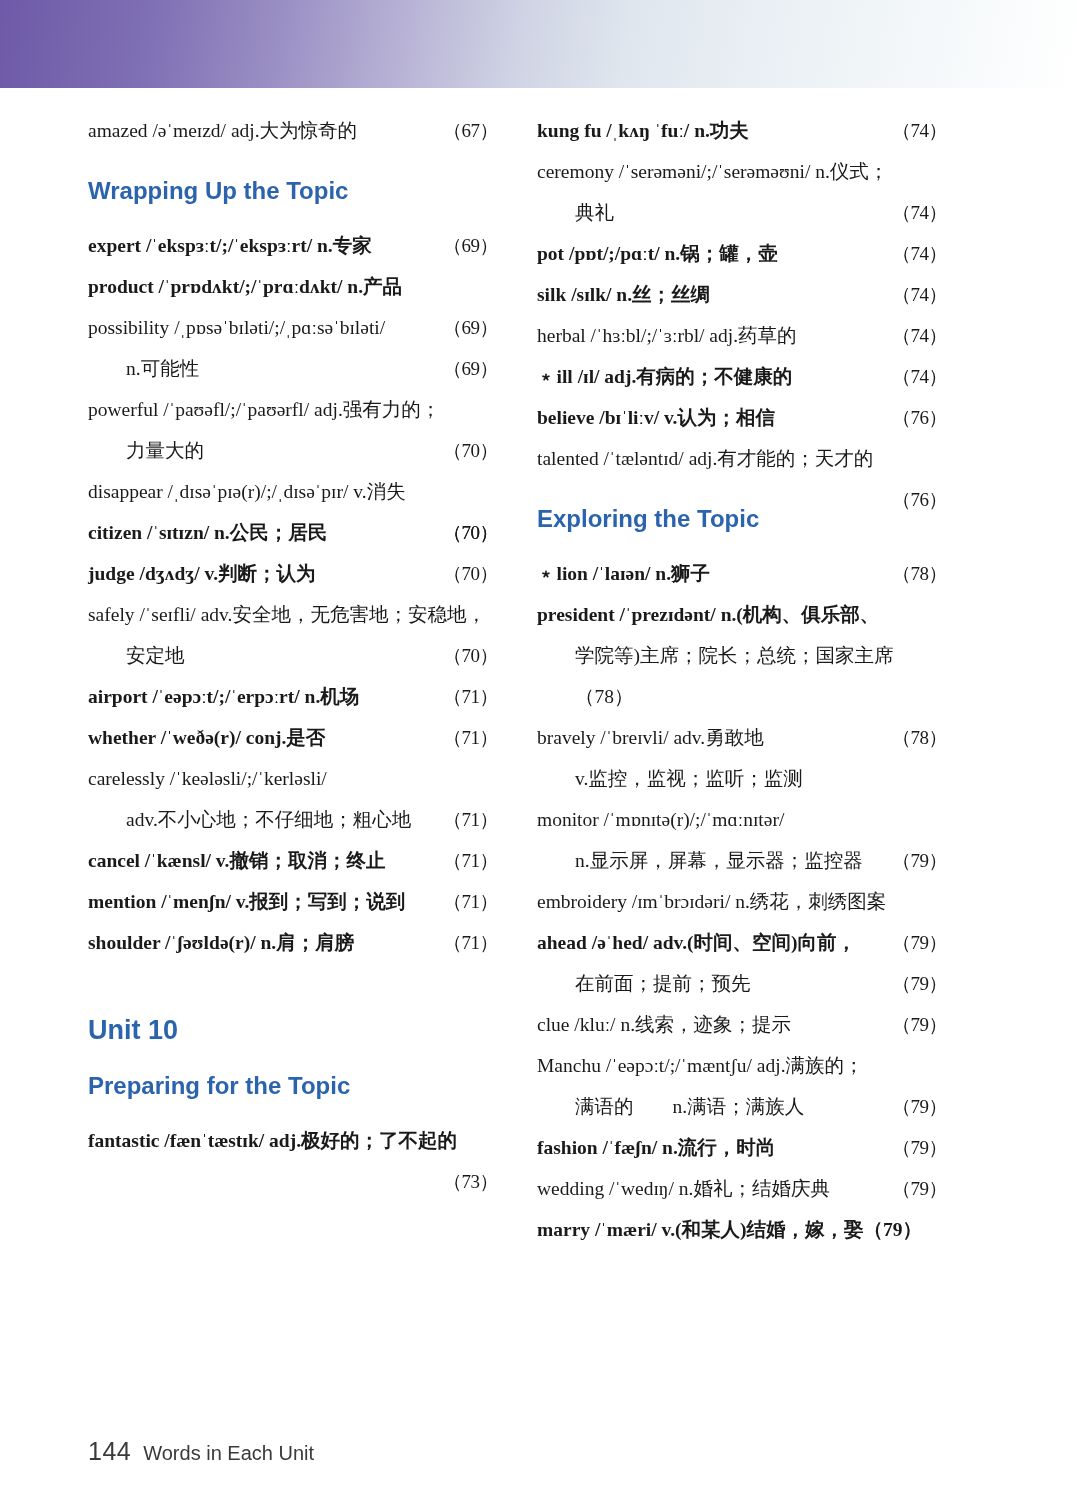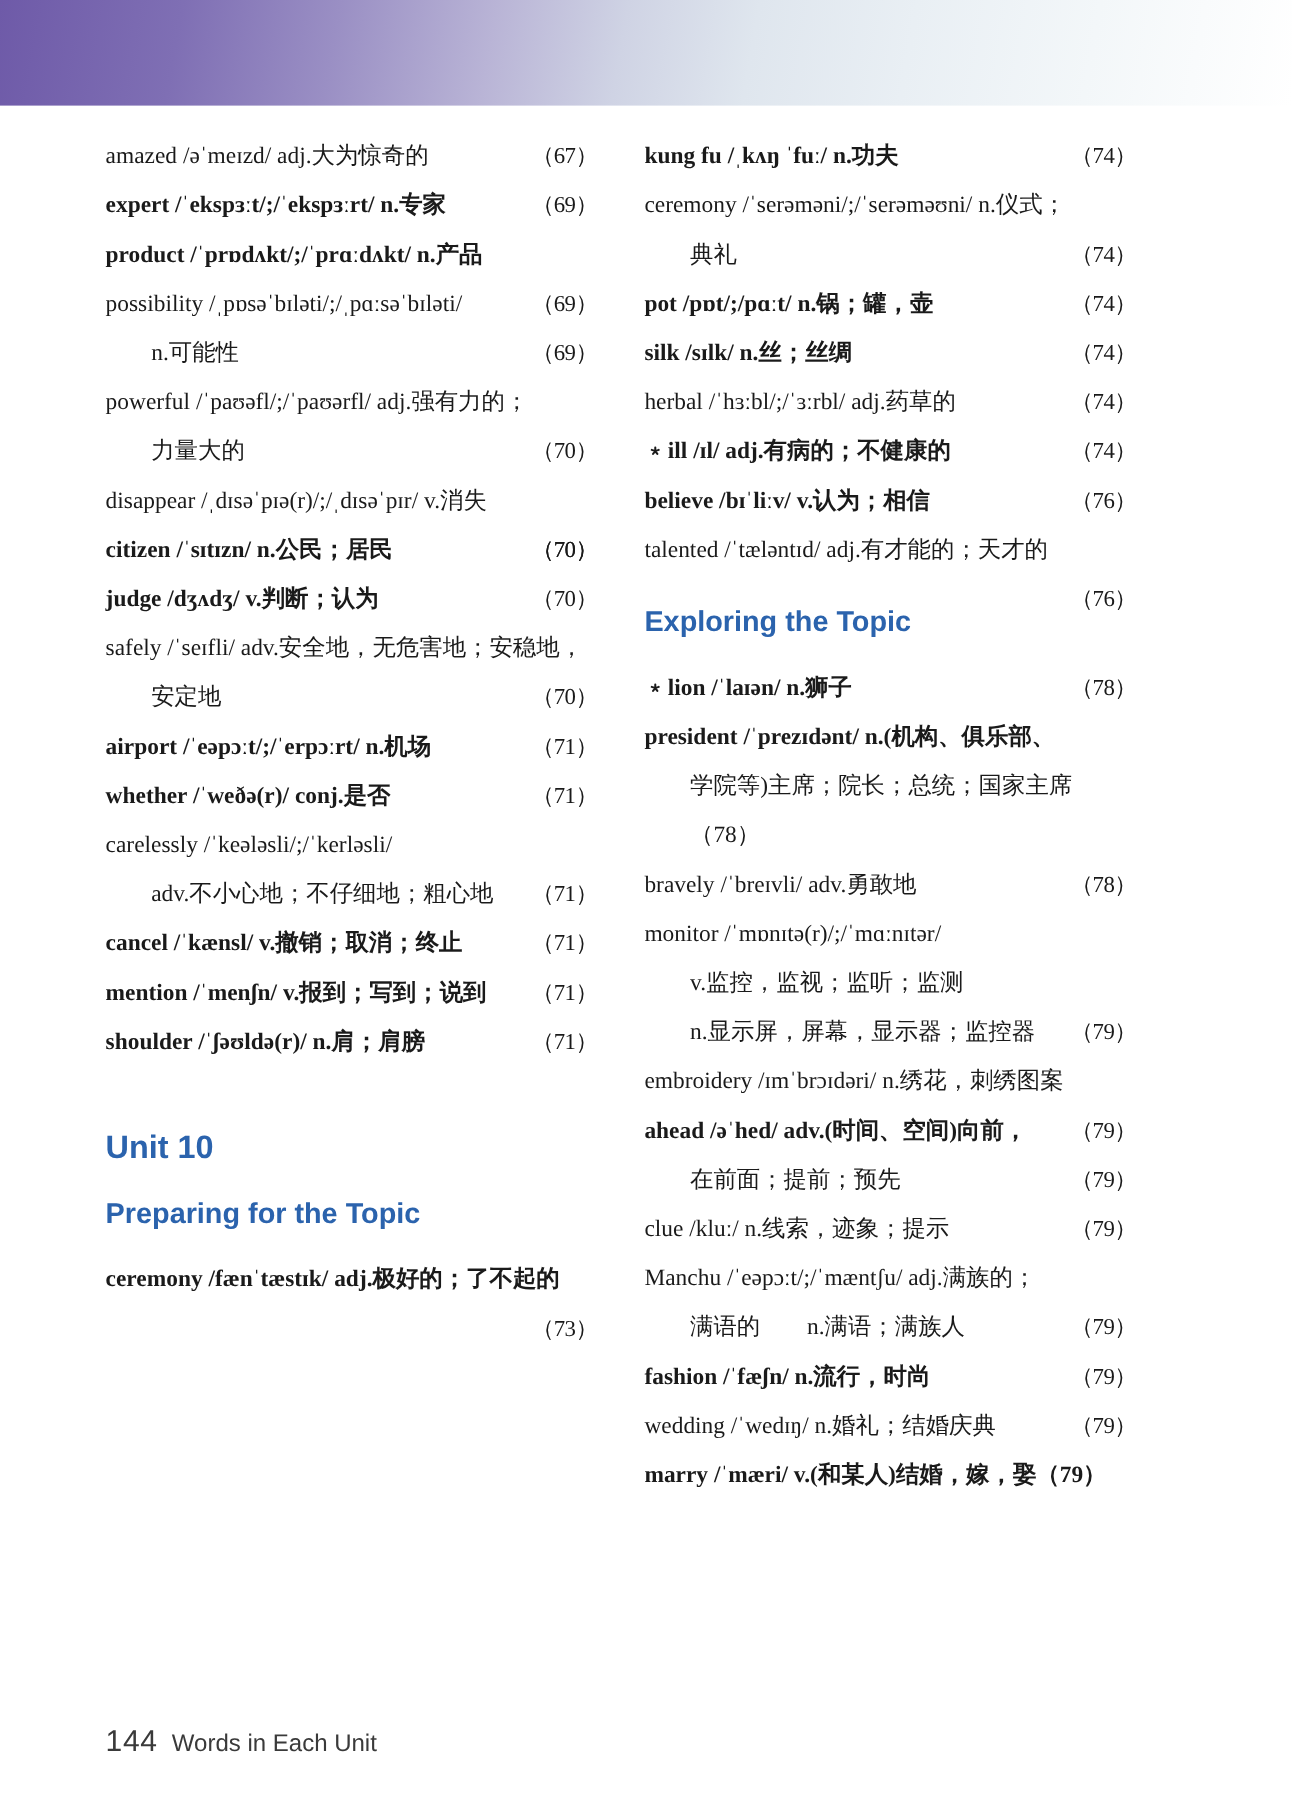--- a/index.html
+++ b/index.html
@@ -73,20 +73,21 @@
 <body>
 
 <div class="topbar"></div>
 
 <div class="page">
   <div class="columns">
     <div class="col col-left" id="colLeft">
         <div class="entry">
           <div class="line"><span>amazed /əˈmeɪzd/ adj.大为惊奇的</span><span class="pg">（67）</span></div>
         </div>
+        <div class="section-head">Wrapping Up the Topic</div>
         <div class="entry">
           <div class="line"><span class="hw">expert /ˈekspɜːt/;/ˈekspɜːrt/ n.专家</span><span class="pg">（69）</span></div>
         </div>
         <div class="entry">
           <div class="line"><span class="hw">product /ˈprɒdʌkt/;/ˈprɑːdʌkt/ n.产品</span></div>
           <div class="line"><span></span><span class="pg">（69）</span></div>
         </div>
         <div class="entry">
           <div class="line"><span>possibility /ˌpɒsəˈbɪləti/;/ˌpɑːsəˈbɪləti/</span></div>
           <div class="line indent"><span>n.可能性</span><span class="pg">（69）</span></div>
@@ -124,21 +125,21 @@
         </div>
         <div class="entry">
           <div class="line"><span class="hw">mention /ˈmenʃn/ v.报到；写到；说到</span><span class="pg">（71）</span></div>
         </div>
         <div class="entry">
           <div class="line"><span class="hw">shoulder /ˈʃəʊldə(r)/ n.肩；肩膀</span><span class="pg">（71）</span></div>
         </div>
         <div class="unit-head">Unit 10</div>
         <div class="section-head">Preparing for the Topic</div>
         <div class="entry">
-          <div class="line"><span class="hw">ceremony /fænˈtæstɪk/ adj.极好的；了不起的</span></div>
+          <div class="line"><span class="hw">fantastic /fænˈtæstɪk/ adj.极好的；了不起的</span></div>
           <div class="line"><span></span><span class="pg">（73）</span></div>
         </div>
       </div>
     <div class="col col-right" id="colRight">
         <div class="entry">
           <div class="line"><span class="hw">kung fu /ˌkʌŋ ˈfuː/ n.功夫</span><span class="pg">（74）</span></div>
         </div>
         <div class="entry">
           <div class="line"><span>ceremony /ˈserəməni/;/ˈserəməʊni/ n.仪式；</span></div>
           <div class="line indent"><span>典礼</span><span class="pg">（74）</span></div>
@@ -167,22 +168,22 @@
           <div class="line"><span class="hw">﹡lion /ˈlaɪən/ n.狮子</span><span class="pg">（78）</span></div>
         </div>
         <div class="entry">
           <div class="line"><span class="hw">president /ˈprezɪdənt/ n.(机构、俱乐部、</span></div>
           <div class="line indent"><span>学院等)主席；院长；总统；国家主席（78）</span></div>
         </div>
         <div class="entry">
           <div class="line"><span>bravely /ˈbreɪvli/ adv.勇敢地</span><span class="pg">（78）</span></div>
         </div>
         <div class="entry">
+          <div class="line indent"><span>v.监控，监视；监听；监测</span></div>
           <div class="line"><span>monitor /ˈmɒnɪtə(r)/;/ˈmɑːnɪtər/</span></div>
-          <div class="line indent"><span>v.监控，监视；监听；监测</span></div>
           <div class="line indent"><span>n.显示屏，屏幕，显示器；监控器</span><span class="pg">（79）</span></div>
         </div>
         <div class="entry">
           <div class="line"><span>embroidery /ɪmˈbrɔɪdəri/ n.绣花，刺绣图案</span></div>
           <div class="line"><span></span><span class="pg">（79）</span></div>
         </div>
         <div class="entry">
           <div class="line"><span class="hw">ahead /əˈhed/ adv.(时间、空间)向前，</span></div>
           <div class="line indent"><span>在前面；提前；预先</span><span class="pg">（79）</span></div>
         </div>

